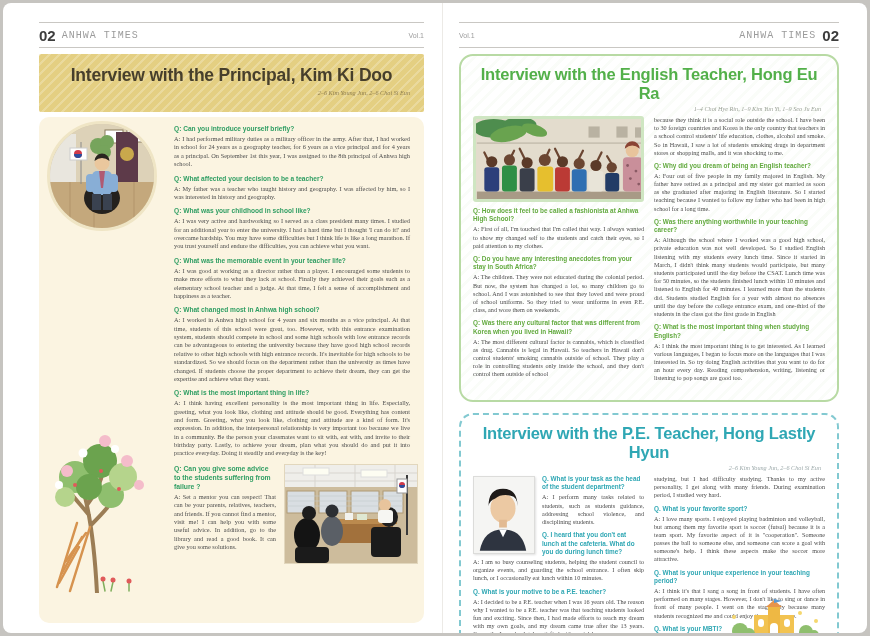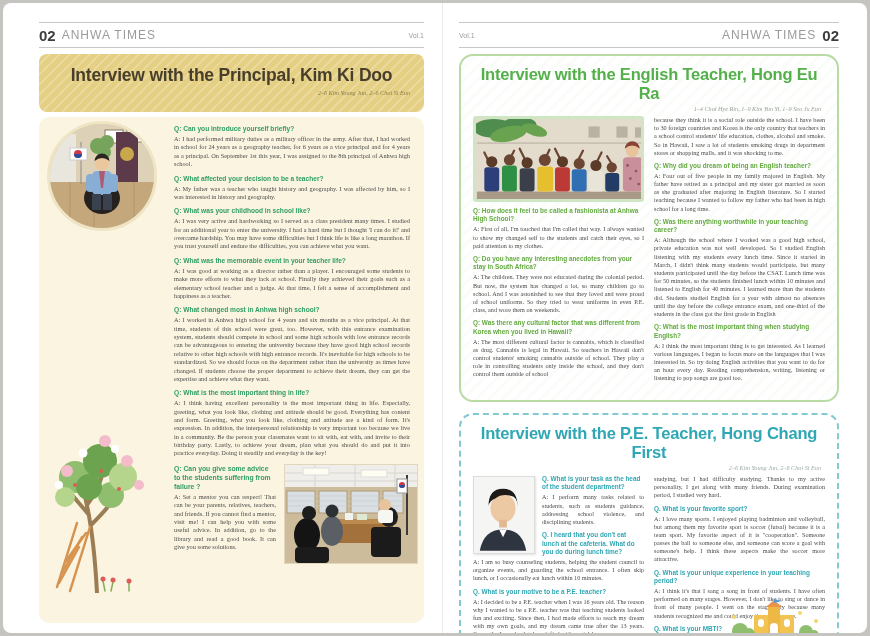--- a/index.html
+++ b/index.html
@@ -7,27 +7,27 @@
   .canvas{position:relative;width:870px;height:636px;overflow:hidden;}
   .spread{position:absolute;inset:3px;background:#ffffff;border-radius:8px;display:flex;overflow:hidden;}
   .page{width:50%;box-sizing:border-box;position:relative;}
   .page-left{padding:0 18px 0 28px;border-right:1px solid #eceae6;margin-left:8px;}
   .page-right{padding:0 28px 0 16px;}
 
   
   .pghead{margin-top:19px;border-top:1px solid #c9c7c3;border-bottom:1px solid #c9c7c3;
           height:24px;display:flex;align-items:center;}
   .pgnum{font-size:15px;font-weight:bold;color:#3d3d3d;letter-spacing:0;}
-  .masthead{font-size:12px;color:#9b9b9b;letter-spacing:1px;margin:0 6px;}
+  .masthead{font-size:10px;color:#9b9b9b;letter-spacing:1px;margin:0 6px;font-family:Liberation Mono, monospace;}
   .vol{font-size:7px;color:#9b9b9b;margin-left:auto;}
   .pghead.right .vol{margin-left:0;margin-right:auto;}
   .pghead.right .group-right{margin-left:auto;display:flex;align-items:center;}
 
   
-  .title-band{margin-top:6px;height:58px;border-radius:8px;
+  .title-band{margin-top:6px;height:58px;border-radius:2px;
       background:repeating-linear-gradient(135deg,rgba(255,255,255,.22) 0 2px,rgba(255,255,255,0) 2px 7px),#e4cf82;
       box-sizing:border-box;padding-top:11px;}
   .title-band h1{margin:0;text-align:center;font-size:17.5px;letter-spacing:-.2px;color:#473f2c;font-weight:bold;}
   .byline{font-family:"Liberation Serif",serif;font-style:italic;font-size:6.2px;color:#8d7c4e;
           text-align:right;padding-right:14px;margin-top:3px;}
   .cream-box{margin-top:5px;background:#fbf4e1;border-radius:10px;height:506px;position:relative;overflow:hidden;}
   .photo-circle{position:absolute;left:8px;top:4px;width:104px;height:104px;border-radius:50%;
       border:3px solid #efe5c5;overflow:hidden;background:#d8cbab;}
   .photo-circle svg{display:block;}
   .tree{position:absolute;left:6px;bottom:30px;}
@@ -363,21 +363,21 @@
                   <div class="q">Q: What is the most important thing when studying English?</div>
                   <p class="a">A: I think the most important thing is to get interested. As I learned various languages, I began to focus more on the languages that I was interested in. So try doing English activities that you want to do for an hour every day. Reading comprehension, writing, listening or listening to pop songs are good too.</p>
                 </div>
 
               </div>
           </div>
         </div>
       </section>
 
       <section class="box teal">
-        <h2>Interview with the P.E. Teacher, Hong Chang First</h2>
+        <h2>Interview with the P.E. Teacher, Hong Lastly Hyun</h2>
         <div class="byline">2–6 Kim Young Jun, 2–6 Choi Si Eun</div>
         <div class="cols">
           <div class="col">
             <div class="pe-portrait">
               <svg width="58" height="74" viewBox="0 0 60 76">
                 <rect width="60" height="76" fill="#f5f5f3"></rect>
                 <ellipse cx="30" cy="32" rx="13" ry="15" fill="#ecc9a3"></ellipse>
                 <path d="M15,30 Q15,12 30,12 Q45,12 45,30 Q45,20 38,19 Q28,17 22,22 Q16,24 15,30z" fill="#1e1a18"></path>
                 <rect x="26" y="44" width="8" height="8" fill="#e2ba92"></rect>
                 <path d="M6,76 Q10,54 30,54 Q50,54 54,76z" fill="#2e3440"></path>

